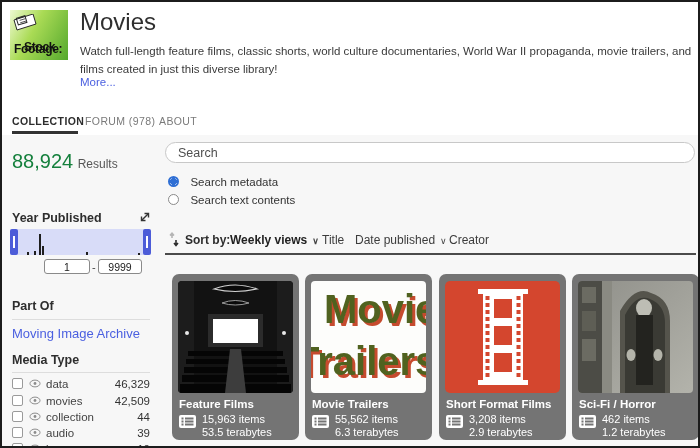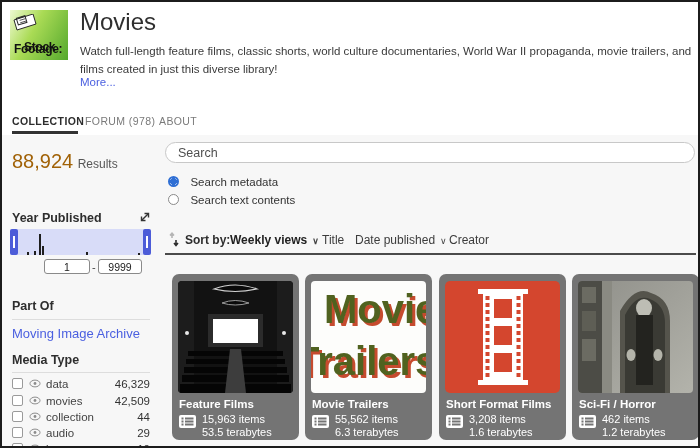--- a/index.html
+++ b/index.html
@@ -23,21 +23,21 @@
   .tabbar { position:absolute; left:0; top:110px; width:100%; height:23px; background:#fff; }
   .tab { position:absolute; top:3px; font-size:10.5px; letter-spacing:0.4px; color:#7a7a7a; cursor:pointer; }
   .tab.active { color:#2d2d2d; font-weight:bold; }
   .tab-underline { position:absolute; left:10px; top:129px; width:66px; height:3px; background:#333; }
 
   
   .content { position:absolute; left:0; top:133px; width:100%; height:311px; background:#f7f7f7; }
 
   
   .results-line { position:absolute; left:10px; top:15px; }
-  .results-count { font-size:20px; color:#a16207; }
+  .results-count { font-size:20px; color:#15803d; }
   .results-label { font-size:12px; color:#565656; }
   .side-h { position:absolute; left:10px; font-size:12.5px; font-weight:bold; color:#2e2e2e; }
   .expand-ic { position:absolute; left:137px; top:76px; cursor:pointer; }
   .slider { position:absolute; left:8px; top:94px; width:141px; height:26px;
             background:#d8dcf8; border-radius:2px; }
   .handle { position:absolute; top:0; width:8px; height:26px; background:#4c5cd8; border-radius:2px; cursor:ew-resize; }
   .handle::after { content:""; position:absolute; left:3px; top:7px; width:2px; height:12px; background:#fff; }
   .hbar { position:absolute; bottom:0; width:2px; background:#1e1e1e; }
   .yearbox { position:absolute; top:124px; height:15px; border:1px solid #8a8a8a; border-radius:3px;
              background:#fff; font-size:10.5px; text-align:center; color:#222; font-family:"Liberation Sans",sans-serif; }
@@ -178,21 +178,21 @@
       <span class="mt-label">collection</span>
       <span class="mt-count">44</span>
     </div>
     <div class="mt-row" style="top:291px;">
       <span class="mt-check"></span>
       <svg class="mt-eye" width="12" height="9" viewBox="0 0 12 9">
           <ellipse cx="6" cy="4.5" rx="5" ry="3.4" fill="none" stroke="#8c8c8c" stroke-width="1"></ellipse>
           <circle cx="6" cy="4.5" r="1.4" fill="#8c8c8c"></circle>
         </svg>
       <span class="mt-label">audio</span>
-      <span class="mt-count">29</span>
+      <span class="mt-count">39</span>
     </div>
     <div class="mt-row" style="top:307px;">
       <span class="mt-check"></span>
       <svg class="mt-eye" width="12" height="9" viewBox="0 0 12 9">
           <ellipse cx="6" cy="4.5" rx="5" ry="3.4" fill="none" stroke="#8c8c8c" stroke-width="1"></ellipse>
           <circle cx="6" cy="4.5" r="1.4" fill="#8c8c8c"></circle>
         </svg>
       <span class="mt-label">image</span>
       <span class="mt-count">10</span>
     </div>
@@ -322,21 +322,21 @@
     <svg class="tile-listic" width="17" height="13" viewBox="0 0 17 13">
       <rect width="17" height="13" rx="2" fill="#fff"></rect>
       <rect x="2.5" y="2.5" width="2" height="2" fill="#747474"></rect>
         <rect x="6" y="2.5" width="8.5" height="2" fill="#747474"></rect>
       <rect x="2.5" y="5.5" width="2" height="2" fill="#747474"></rect>
         <rect x="6" y="5.5" width="8.5" height="2" fill="#747474"></rect>
       <rect x="2.5" y="8.5" width="2" height="2" fill="#747474"></rect>
         <rect x="6" y="8.5" width="8.5" height="2" fill="#747474"></rect>
     </svg>
     <div class="tile-items">3,208 items</div>
-    <div class="tile-size">1.6 terabytes</div>
+    <div class="tile-size">2.9 terabytes</div>
   </div>
 
   <div class="tile" style="left:570px;">
     <div class="tile-img">
       <svg width="115" height="112" viewBox="0 0 115 112">
         <defs>
           <linearGradient id="wall" x1="0" y1="0" x2="1" y2="1">
             <stop offset="0" stop-color="#8f8f89"></stop>
               <stop offset="1" stop-color="#b3b3ab"></stop>
           </linearGradient>

